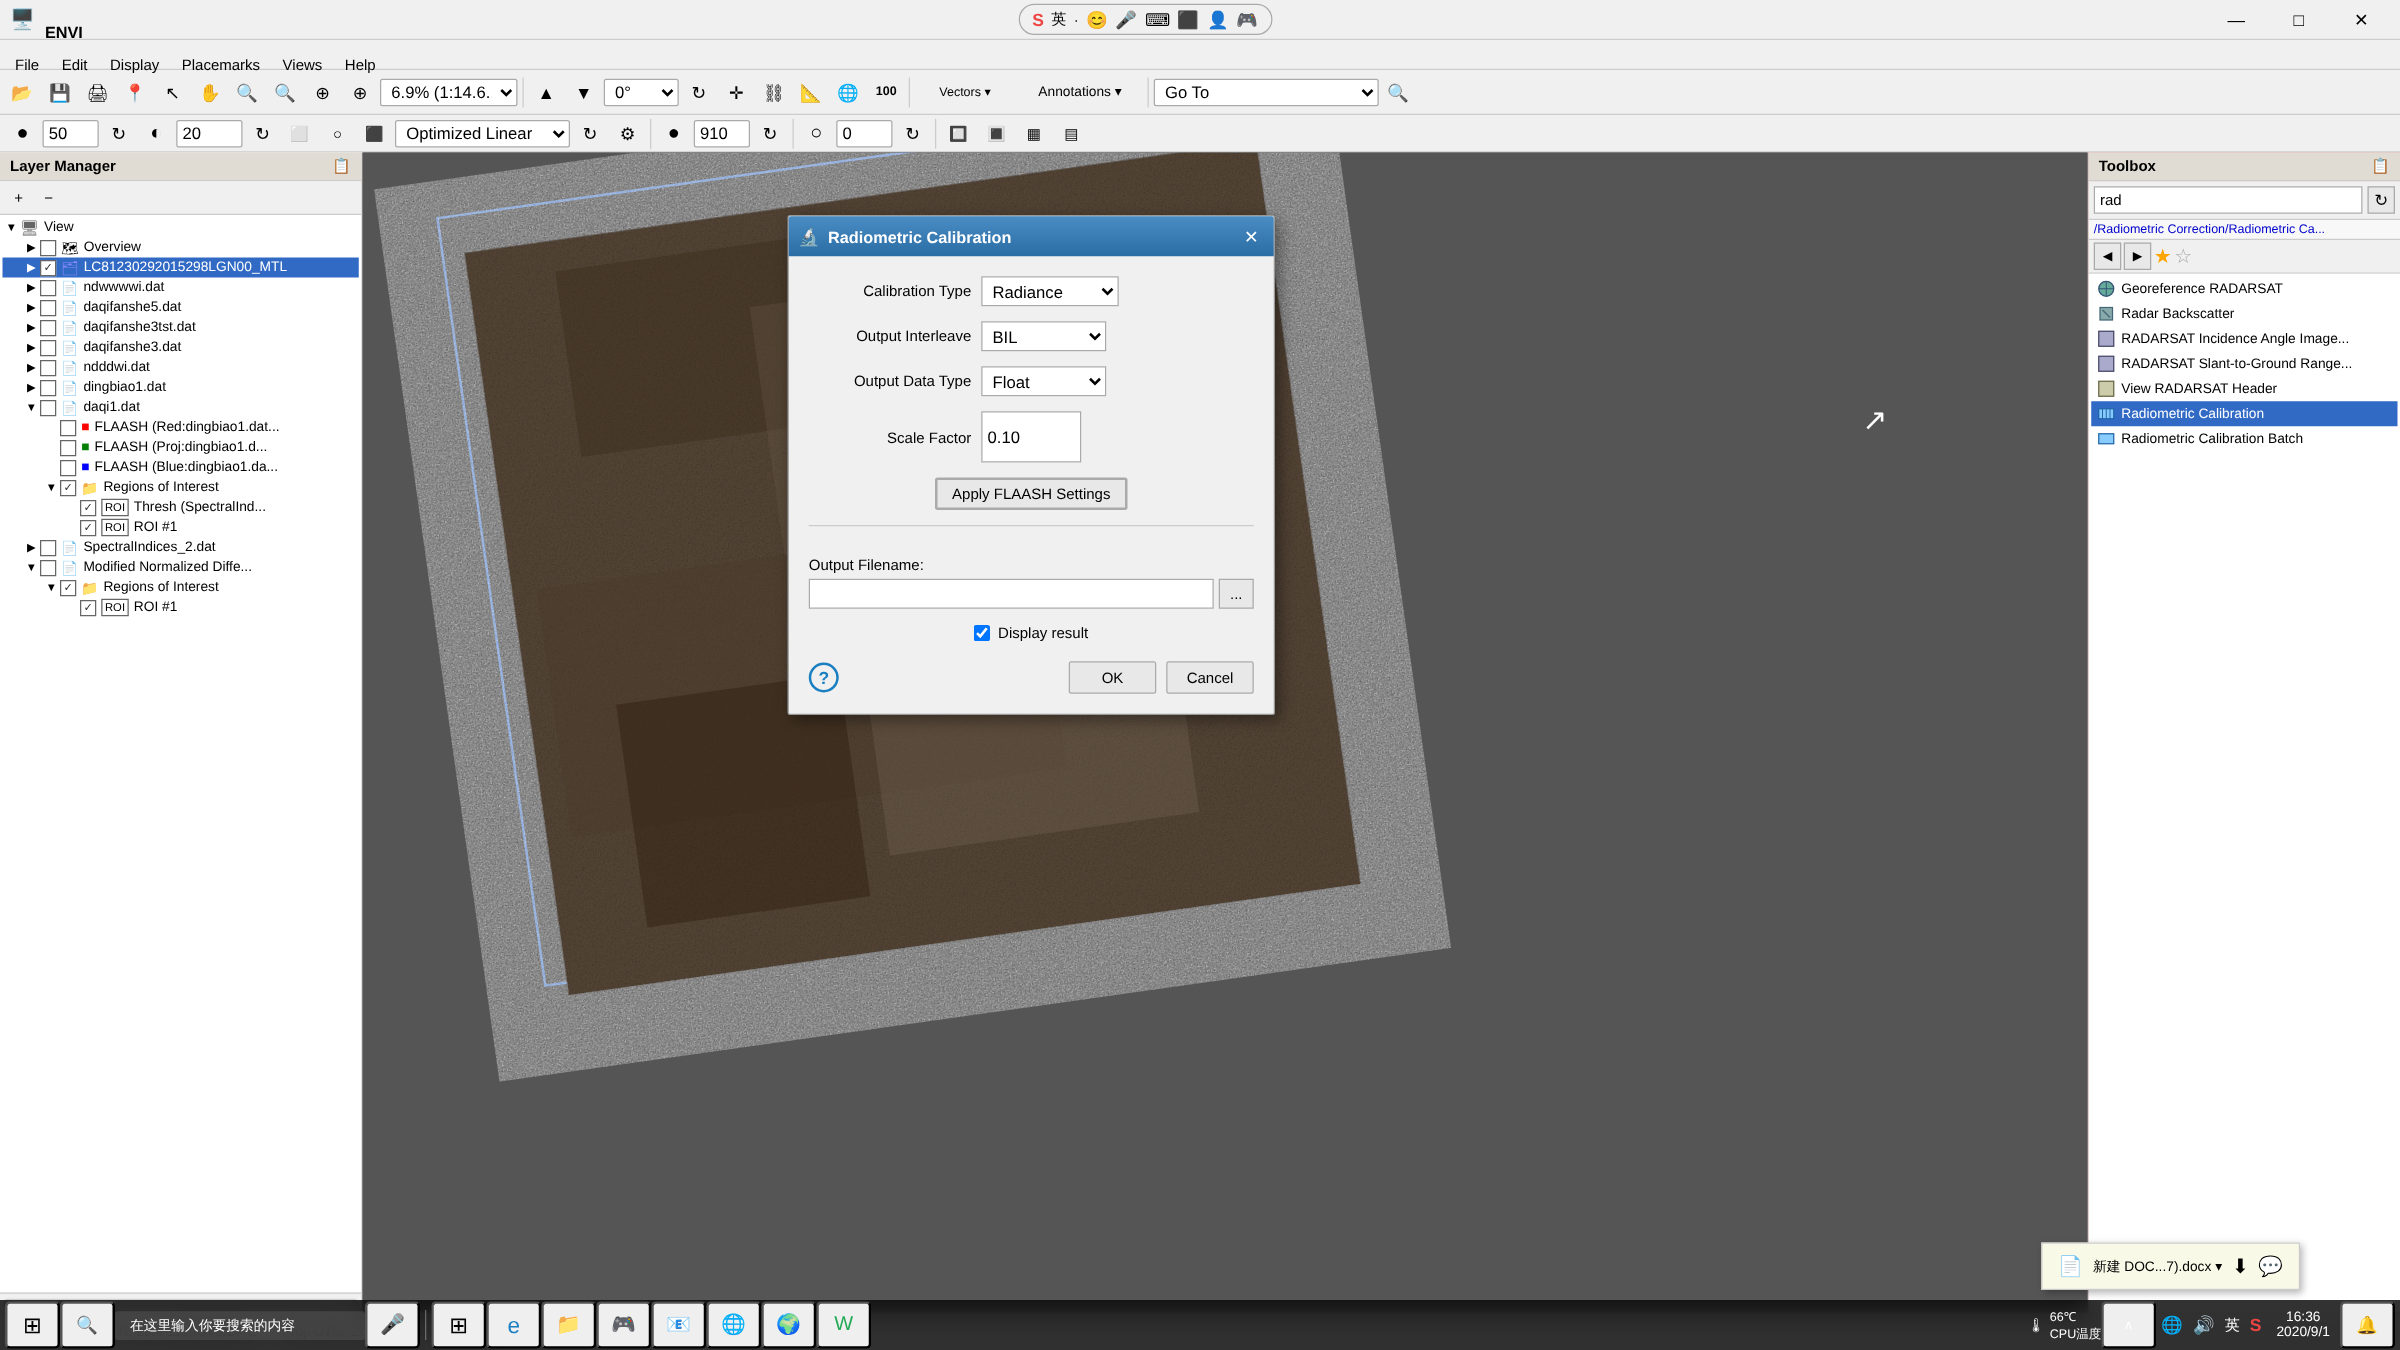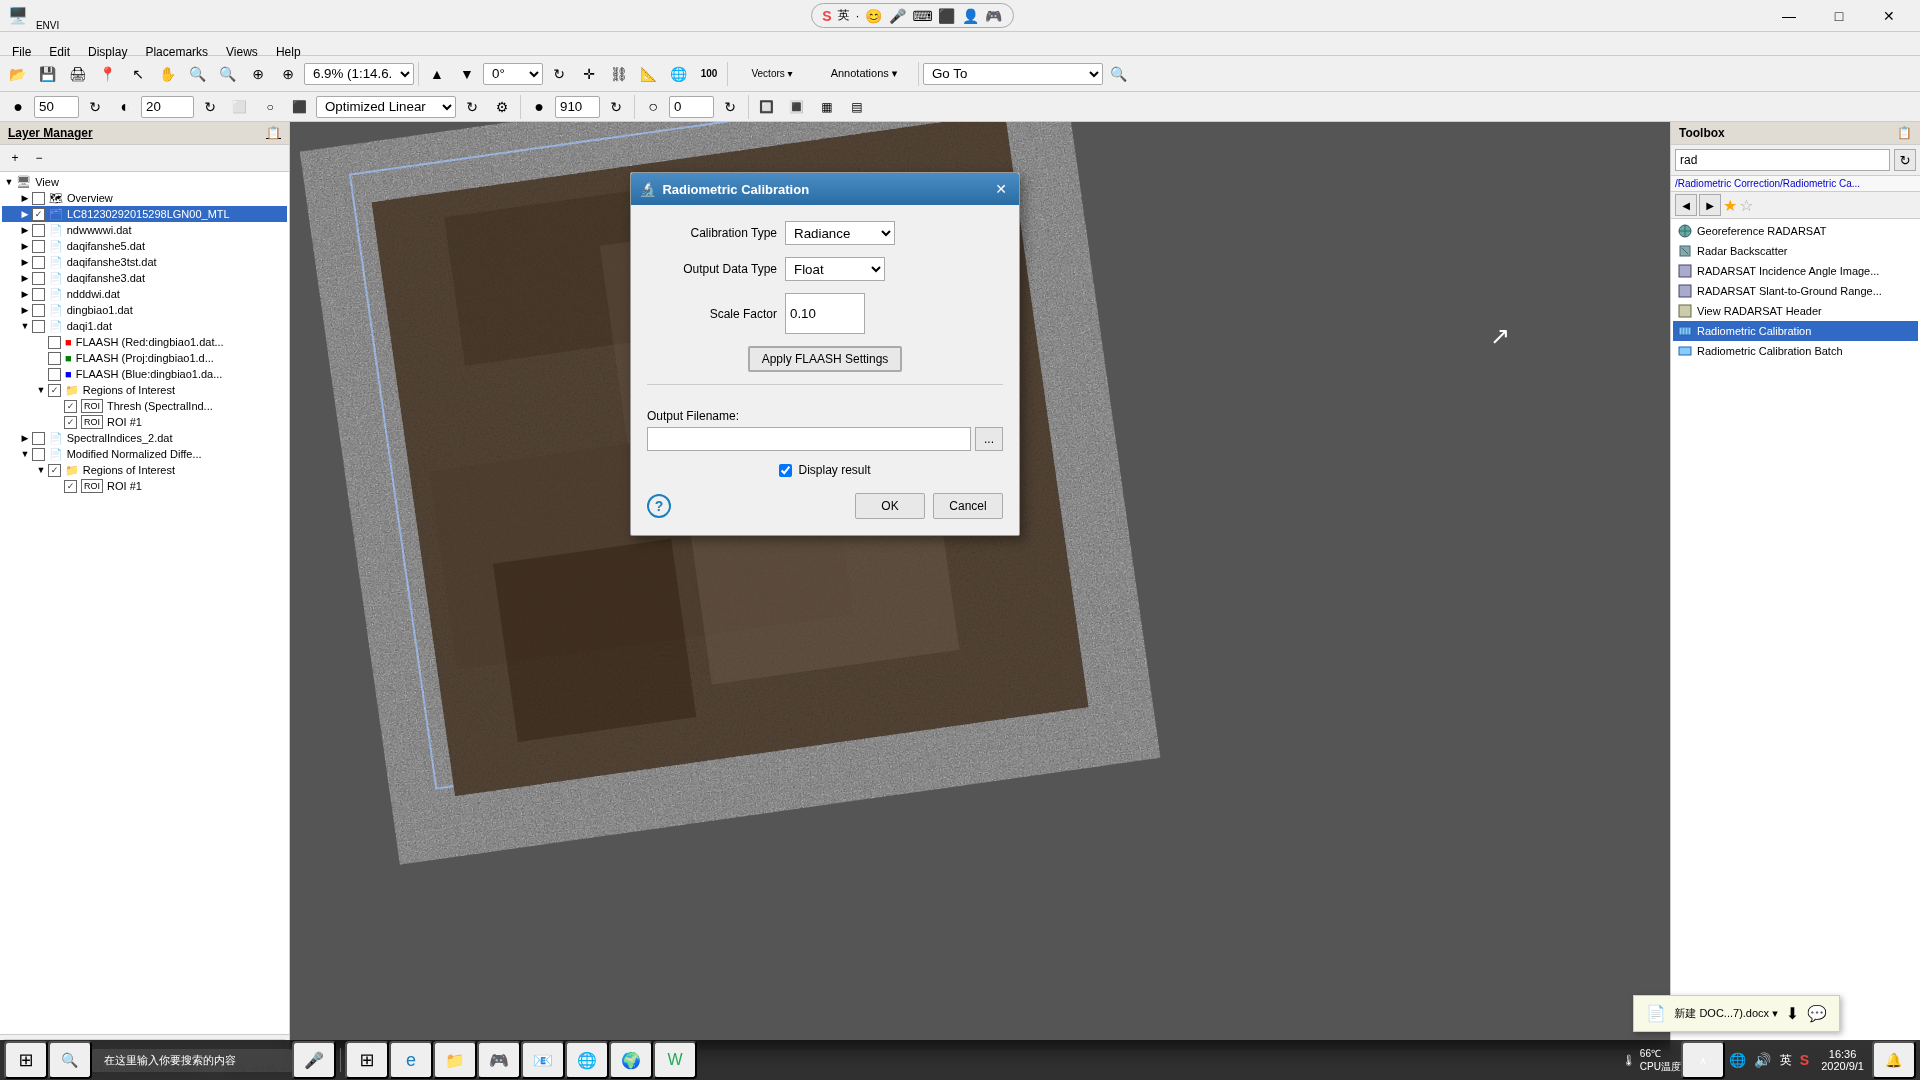--- a/index.html
+++ b/index.html
@@ -92,21 +92,20 @@
     }
     #layer-manager-header {
       background: #e0dcd4;
       padding: 4px 8px;
       font-weight: bold;
       font-size: 12px;
       border-bottom: 1px solid #ccc;
       display: flex;
       align-items: center;
       justify-content: space-between;
-      text-decoration: underline;
     }
     #layer-manager-toolbar {
       display: flex;
       align-items: center;
       padding: 2px 4px;
       gap: 2px;
       border-bottom: 1px solid #ccc;
       background: #f0f0f0;
     }
     #layer-tree {
@@ -383,21 +382,21 @@
     }
   </style>
 </head>
 <body>
 
 <div style="position:relative; width:1920px; height:1080px; background:#d4d0c8;">
 
   <div id="title-bar">
     <div id="title-bar-left">
       <span style="font-size:16px;">🖥️</span>
-      <span style="font-size:10px; font-weight:normal;margin-top:20px;">ENVI</span>
+      <span style="font-size:13px; font-weight:bold;margin-top:20px;">ENVI</span>
     </div>
 
     <div style="display:flex; align-items:center; gap:6px; background:rgba(240,240,240,0.9); border:1px solid #aaa; border-radius:16px; padding:3px 10px;">
       <span style="color:#e44; font-weight:bold; font-size:14px;">S</span>
       <span style="font-size:12px;">英</span>
       <span style="font-size:12px;">·</span>
       <span style="font-size:14px;">😊</span>
       <span style="font-size:14px;">🎤</span>
       <span style="font-size:14px;">⌨</span>
       <span style="font-size:14px;">⬛</span>
@@ -701,20 +700,28 @@
 
             <div class="dialog-row">
               <span class="dialog-label">Calibration Type</span>
               <select class="dialog-select" style="width:110px;">
                 <option>Radiance</option>
                 <option>Reflectance</option>
                 <option>Brightness Temperature</option>
               </select>
             </div>
 
+            <div class="dialog-row">
+              <span class="dialog-label">Output Interleave</span>
+              <select class="dialog-select" style="width:80px;">
+                <option>BIL</option>
+                <option>BIP</option>
+                <option>BSQ</option>
+              </select>
+            </div>
 
             <div class="dialog-row">
               <span class="dialog-label">Output Data Type</span>
               <select class="dialog-select" style="width:80px;">
                 <option>Float</option>
                 <option>Integer</option>
                 <option>Long</option>
                 <option>Double</option>
               </select>
             </div>

